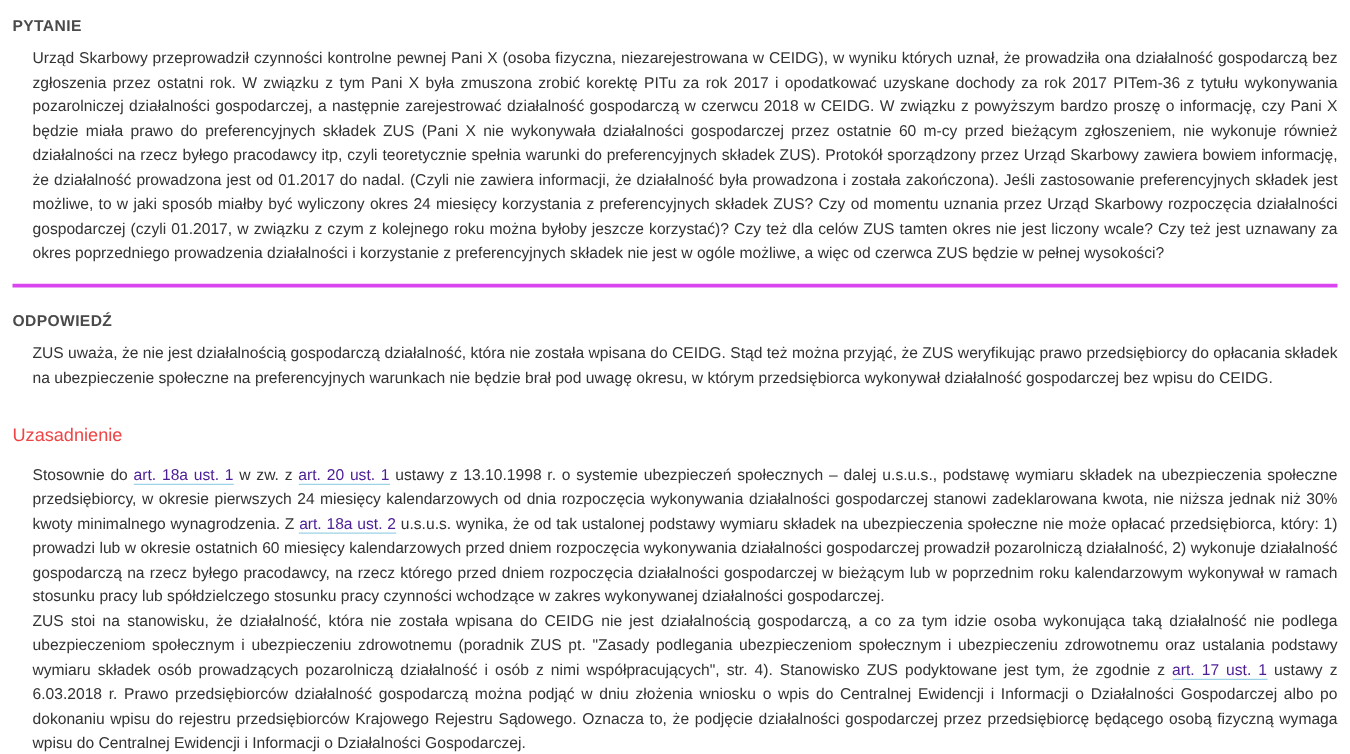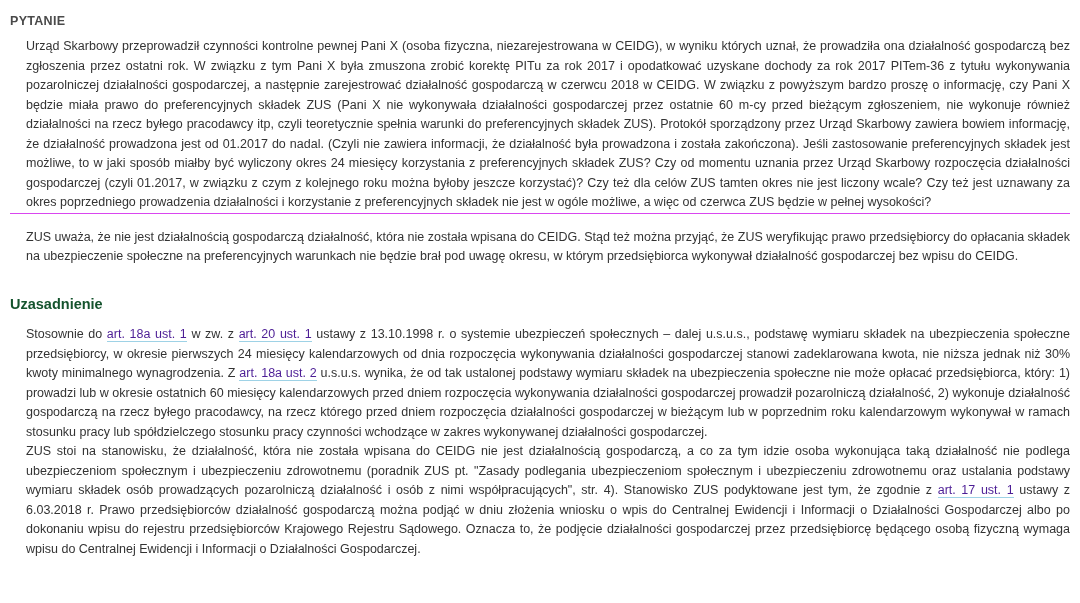--- a/index.html
+++ b/index.html
@@ -29,33 +29,34 @@
     margin: 4px 0 6px 0;
   }
   p.body-text {
     margin: 0 0 0 16px;
     text-align: justify;
     color: #333333;
     font-size: 12.5px;
     line-height: 1.56;
   }
   .question-block {
-    border-bottom: 1px solid #d946ef;
+    padding-bottom: 14px;
+    border-bottom: 3px solid #d946ef;
   }
   .answer-block {
     padding-top: 14px;
   }
   .answer-lead {
     margin: 0 0 0 0;
     text-align: justify;
   }
   h3.sub-heading {
     font-size: 14.5px;
-    font-weight: bold;
-    color: #14532d;
+    font-weight: normal;
+    color: #ef4444;
     margin: 26px 0 10px 0;
   }
   .para {
     margin: 0 0 16px 0;
     text-align: justify;
   }
   .para:last-child {
     margin-bottom: 0;
   }
   a.ref-link {
@@ -69,20 +70,21 @@
 <body>
 
 <div class="page">
 
   <div class="question-block">
     <div class="section-label">PYTANIE</div>
     <p class="body-text">Urząd Skarbowy przeprowadził czynności kontrolne pewnej Pani X (osoba fizyczna, niezarejestrowana w CEIDG), w wyniku których uznał, że prowadziła ona działalność gospodarczą bez zgłoszenia przez ostatni rok. W związku z tym Pani X była zmuszona zrobić korektę PITu za rok 2017 i opodatkować uzyskane dochody za rok 2017 PITem-36 z tytułu wykonywania pozarolniczej działalności gospodarczej, a następnie zarejestrować działalność gospodarczą w czerwcu 2018 w CEIDG. W związku z powyższym bardzo proszę o informację, czy Pani X będzie miała prawo do preferencyjnych składek ZUS (Pani X nie wykonywała działalności gospodarczej przez ostatnie 60 m-cy przed bieżącym zgłoszeniem, nie wykonuje również działalności na rzecz byłego pracodawcy itp, czyli teoretycznie spełnia warunki do preferencyjnych składek ZUS). Protokół sporządzony przez Urząd Skarbowy zawiera bowiem informację, że działalność prowadzona jest od 01.2017 do nadal. (Czyli nie zawiera informacji, że działalność była prowadzona i została zakończona). Jeśli zastosowanie preferencyjnych składek jest możliwe, to w jaki sposób miałby być wyliczony okres 24 miesięcy korzystania z preferencyjnych składek ZUS? Czy od momentu uznania przez Urząd Skarbowy rozpoczęcia działalności gospodarczej (czyli 01.2017, w związku z czym z kolejnego roku można byłoby jeszcze korzystać)? Czy też dla celów ZUS tamten okres nie jest liczony wcale? Czy też jest uznawany za okres poprzedniego prowadzenia działalności i korzystanie z preferencyjnych składek nie jest w ogóle możliwe, a więc od czerwca ZUS będzie w pełnej wysokości?</p>
   </div>
 
   <div class="answer-block">
+    <div class="section-label">ODPOWIEDŹ</div>
     <p class="body-text answer-lead">ZUS uważa, że nie jest działalnością gospodarczą działalność, która nie została wpisana do CEIDG. Stąd też można przyjąć, że ZUS weryfikując prawo przedsiębiorcy do opłacania składek na ubezpieczenie społeczne na preferencyjnych warunkach nie będzie brał pod uwagę okresu, w którym przedsiębiorca wykonywał działalność gospodarczej bez wpisu do CEIDG.</p>
 
     <h3 class="sub-heading">Uzasadnienie</h3>
 
     <div id="justification">
         <p class="body-text para"><span>Stosownie do </span><a class="ref-link" href="#">art. 18a ust. 1</a><span> w zw. z </span><a class="ref-link" href="#">art. 20 ust. 1</a><span> ustawy z 13.10.1998 r. o systemie ubezpieczeń społecznych – dalej u.s.u.s., podstawę wymiaru składek na ubezpieczenia społeczne przedsiębiorcy, w okresie pierwszych 24 miesięcy kalendarzowych od dnia rozpoczęcia wykonywania działalności gospodarczej stanowi zadeklarowana kwota, nie niższa jednak niż 30% kwoty minimalnego wynagrodzenia. Z </span><a class="ref-link" href="#">art. 18a ust. 2</a><span> u.s.u.s. wynika, że od tak ustalonej podstawy wymiaru składek na ubezpieczenia społeczne nie może opłacać przedsiębiorca, który: 1) prowadzi lub w okresie ostatnich 60 miesięcy kalendarzowych przed dniem rozpoczęcia wykonywania działalności gospodarczej prowadził pozarolniczą działalność, 2) wykonuje działalność gospodarczą na rzecz byłego pracodawcy, na rzecz którego przed dniem rozpoczęcia działalności gospodarczej w bieżącym lub w poprzednim roku kalendarzowym wykonywał w ramach stosunku pracy lub spółdzielczego stosunku pracy czynności wchodzące w zakres wykonywanej działalności gospodarczej.</span></p>
         <p class="body-text para"><span>ZUS stoi na stanowisku, że działalność, która nie została wpisana do CEIDG nie jest działalnością gospodarczą, a co za tym idzie osoba wykonująca taką działalność nie podlega ubezpieczeniom społecznym i ubezpieczeniu zdrowotnemu (poradnik ZUS pt. "Zasady podlegania ubezpieczeniom społecznym i ubezpieczeniu zdrowotnemu oraz ustalania podstawy wymiaru składek osób prowadzących pozarolniczą działalność i osób z nimi współpracujących", str. 4). Stanowisko ZUS podyktowane jest tym, że zgodnie z </span><a class="ref-link" href="#">art. 17 ust. 1</a><span> ustawy z 6.03.2018 r. Prawo przedsiębiorców działalność gospodarczą można podjąć w dniu złożenia wniosku o wpis do Centralnej Ewidencji i Informacji o Działalności Gospodarczej albo po dokonaniu wpisu do rejestru przedsiębiorców Krajowego Rejestru Sądowego. Oznacza to, że podjęcie działalności gospodarczej przez przedsiębiorcę będącego osobą fizyczną wymaga wpisu do Centralnej Ewidencji i Informacji o Działalności Gospodarczej.</span></p>
         <p class="body-text para"></p>
       </div>
   </div>

